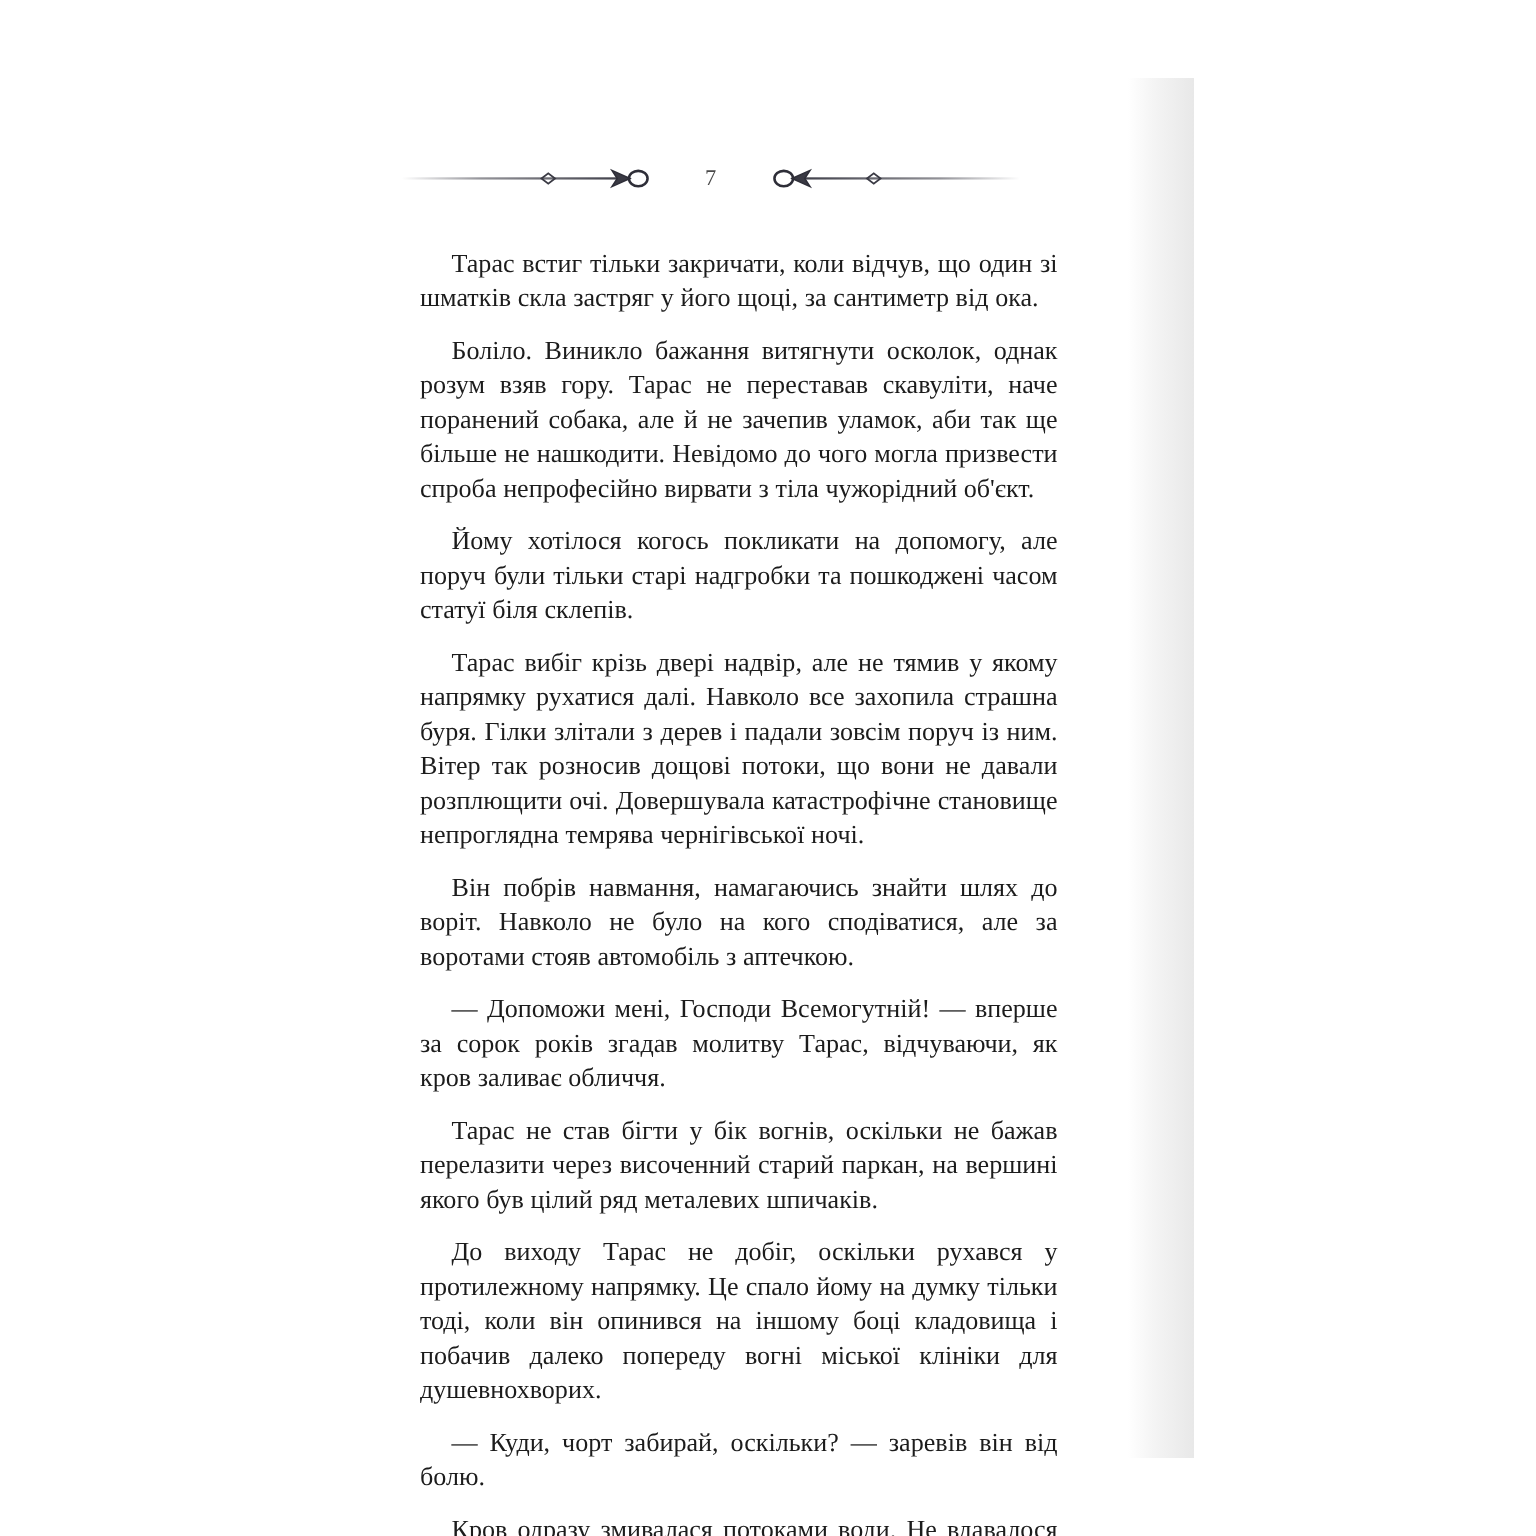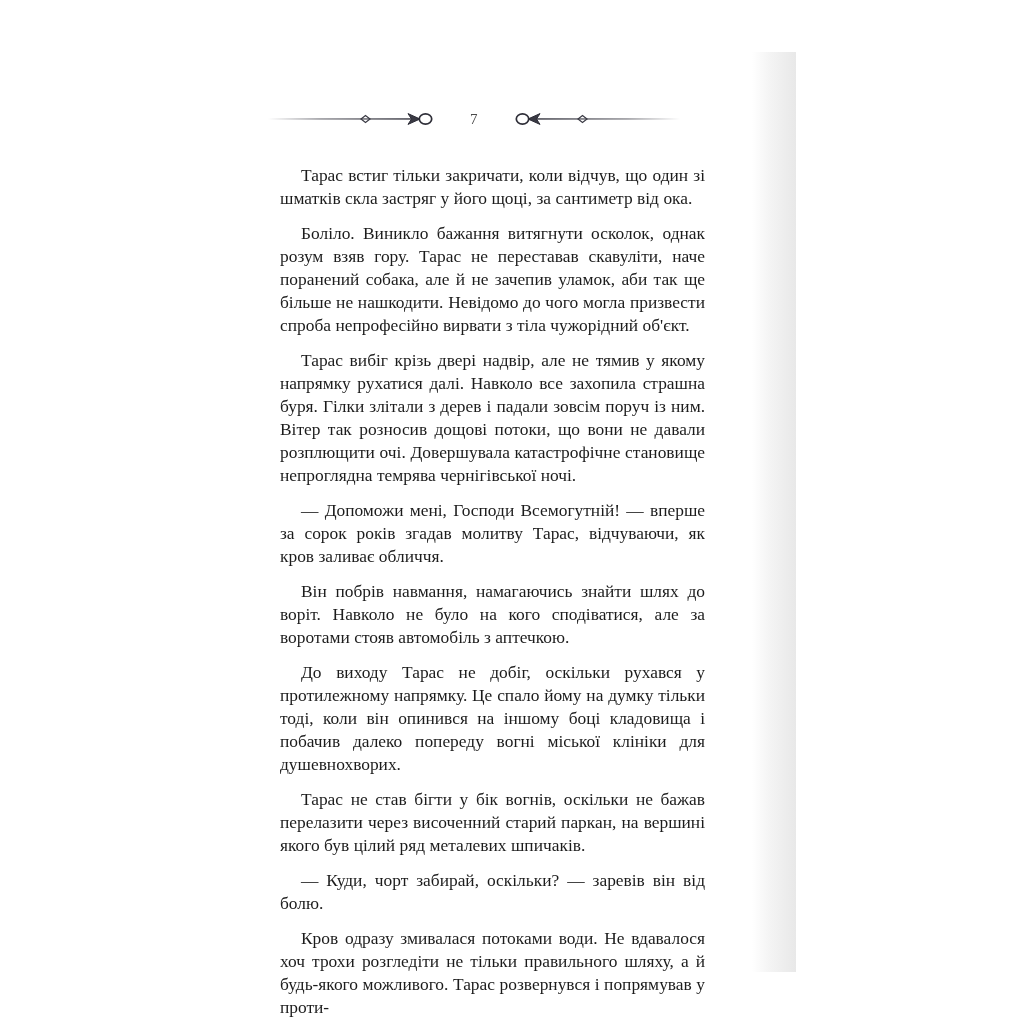--- a/index.html
+++ b/index.html
@@ -119,22 +119,23 @@
         <path d="M26 15 L38 9.6 L34.5 15 L38 20.4 Z" fill="#3a3a44" stroke="#2e2e38" stroke-width="1"></path>
         <ellipse cx="20.5" cy="15" rx="6.2" ry="5.1" fill="none" stroke="#2e2e38" stroke-width="1.7"></ellipse>
       </svg>
     </div>
 
   </div>
 
   <div class="text-column">
     <p class="body-paragraph">Тарас встиг тільки закричати, коли відчув, що один зі шматків скла застряг у його щоці, за сантиметр від ока.</p>
     <p class="body-paragraph">Боліло. Виникло бажання витягнути осколок, однак розум взяв гору. Тарас не переставав скавуліти, наче поранений собака, але й не зачепив уламок, аби так ще більше не нашкодити. Невідомо до чого могла призвести спроба непрофесійно вирвати з тіла чужорідний об'єкт.</p>
+    <p class="body-paragraph">Йому хотілося когось покликати на допомогу, але поруч були тільки старі надгробки та пошкоджені часом статуї біля склепів.</p>
     <p class="body-paragraph">Тарас вибіг крізь двері надвір, але не тямив у якому напрямку рухатися далі. Навколо все захопила страшна буря. Гілки злітали з дерев і падали зовсім поруч із ним. Вітер так розносив дощові потоки, що вони не давали розплющити очі. Довершувала катастрофічне становище непроглядна темрява чернігівської ночі.</p>
+    <p class="body-paragraph">Він побрів навмання, намагаючись знайти шлях до воріт. Навколо не було на кого сподіватися, але за воротами стояв автомобіль з аптечкою.</p>
     <p class="body-paragraph">— Допоможи мені, Господи Всемогутній! — вперше за сорок років згадав молитву Тарас, відчуваючи, як кров заливає обличчя.</p>
-    <p class="body-paragraph">Він побрів навмання, намагаючись знайти шлях до воріт. Навколо не було на кого сподіватися, але за воротами стояв автомобіль з аптечкою.</p>
+    <p class="body-paragraph">Тарас не став бігти у бік вогнів, оскільки не бажав перелазити через височенний старий паркан, на вершині якого був цілий ряд металевих шпичаків.</p>
     <p class="body-paragraph">До виходу Тарас не добіг, оскільки рухався у протилежному напрямку. Це спало йому на думку тільки тоді, коли він опинився на іншому боці кладовища і побачив далеко попереду вогні міської клініки для душевнохворих.</p>
-    <p class="body-paragraph">Тарас не став бігти у бік вогнів, оскільки не бажав перелазити через височенний старий паркан, на вершині якого був цілий ряд металевих шпичаків.</p>
     <p class="body-paragraph">— Куди, чорт забирай, оскільки? — заревів він від болю.</p>
     <p class="body-paragraph">Кров одразу змивалася потоками води. Не вдавалося хоч трохи розгледіти не тільки правильного шляху, а й будь-якого можливого. Тарас розвернувся і попрямував у проти-</p>
   </div>
 
 </div>
 
 </body></html>

